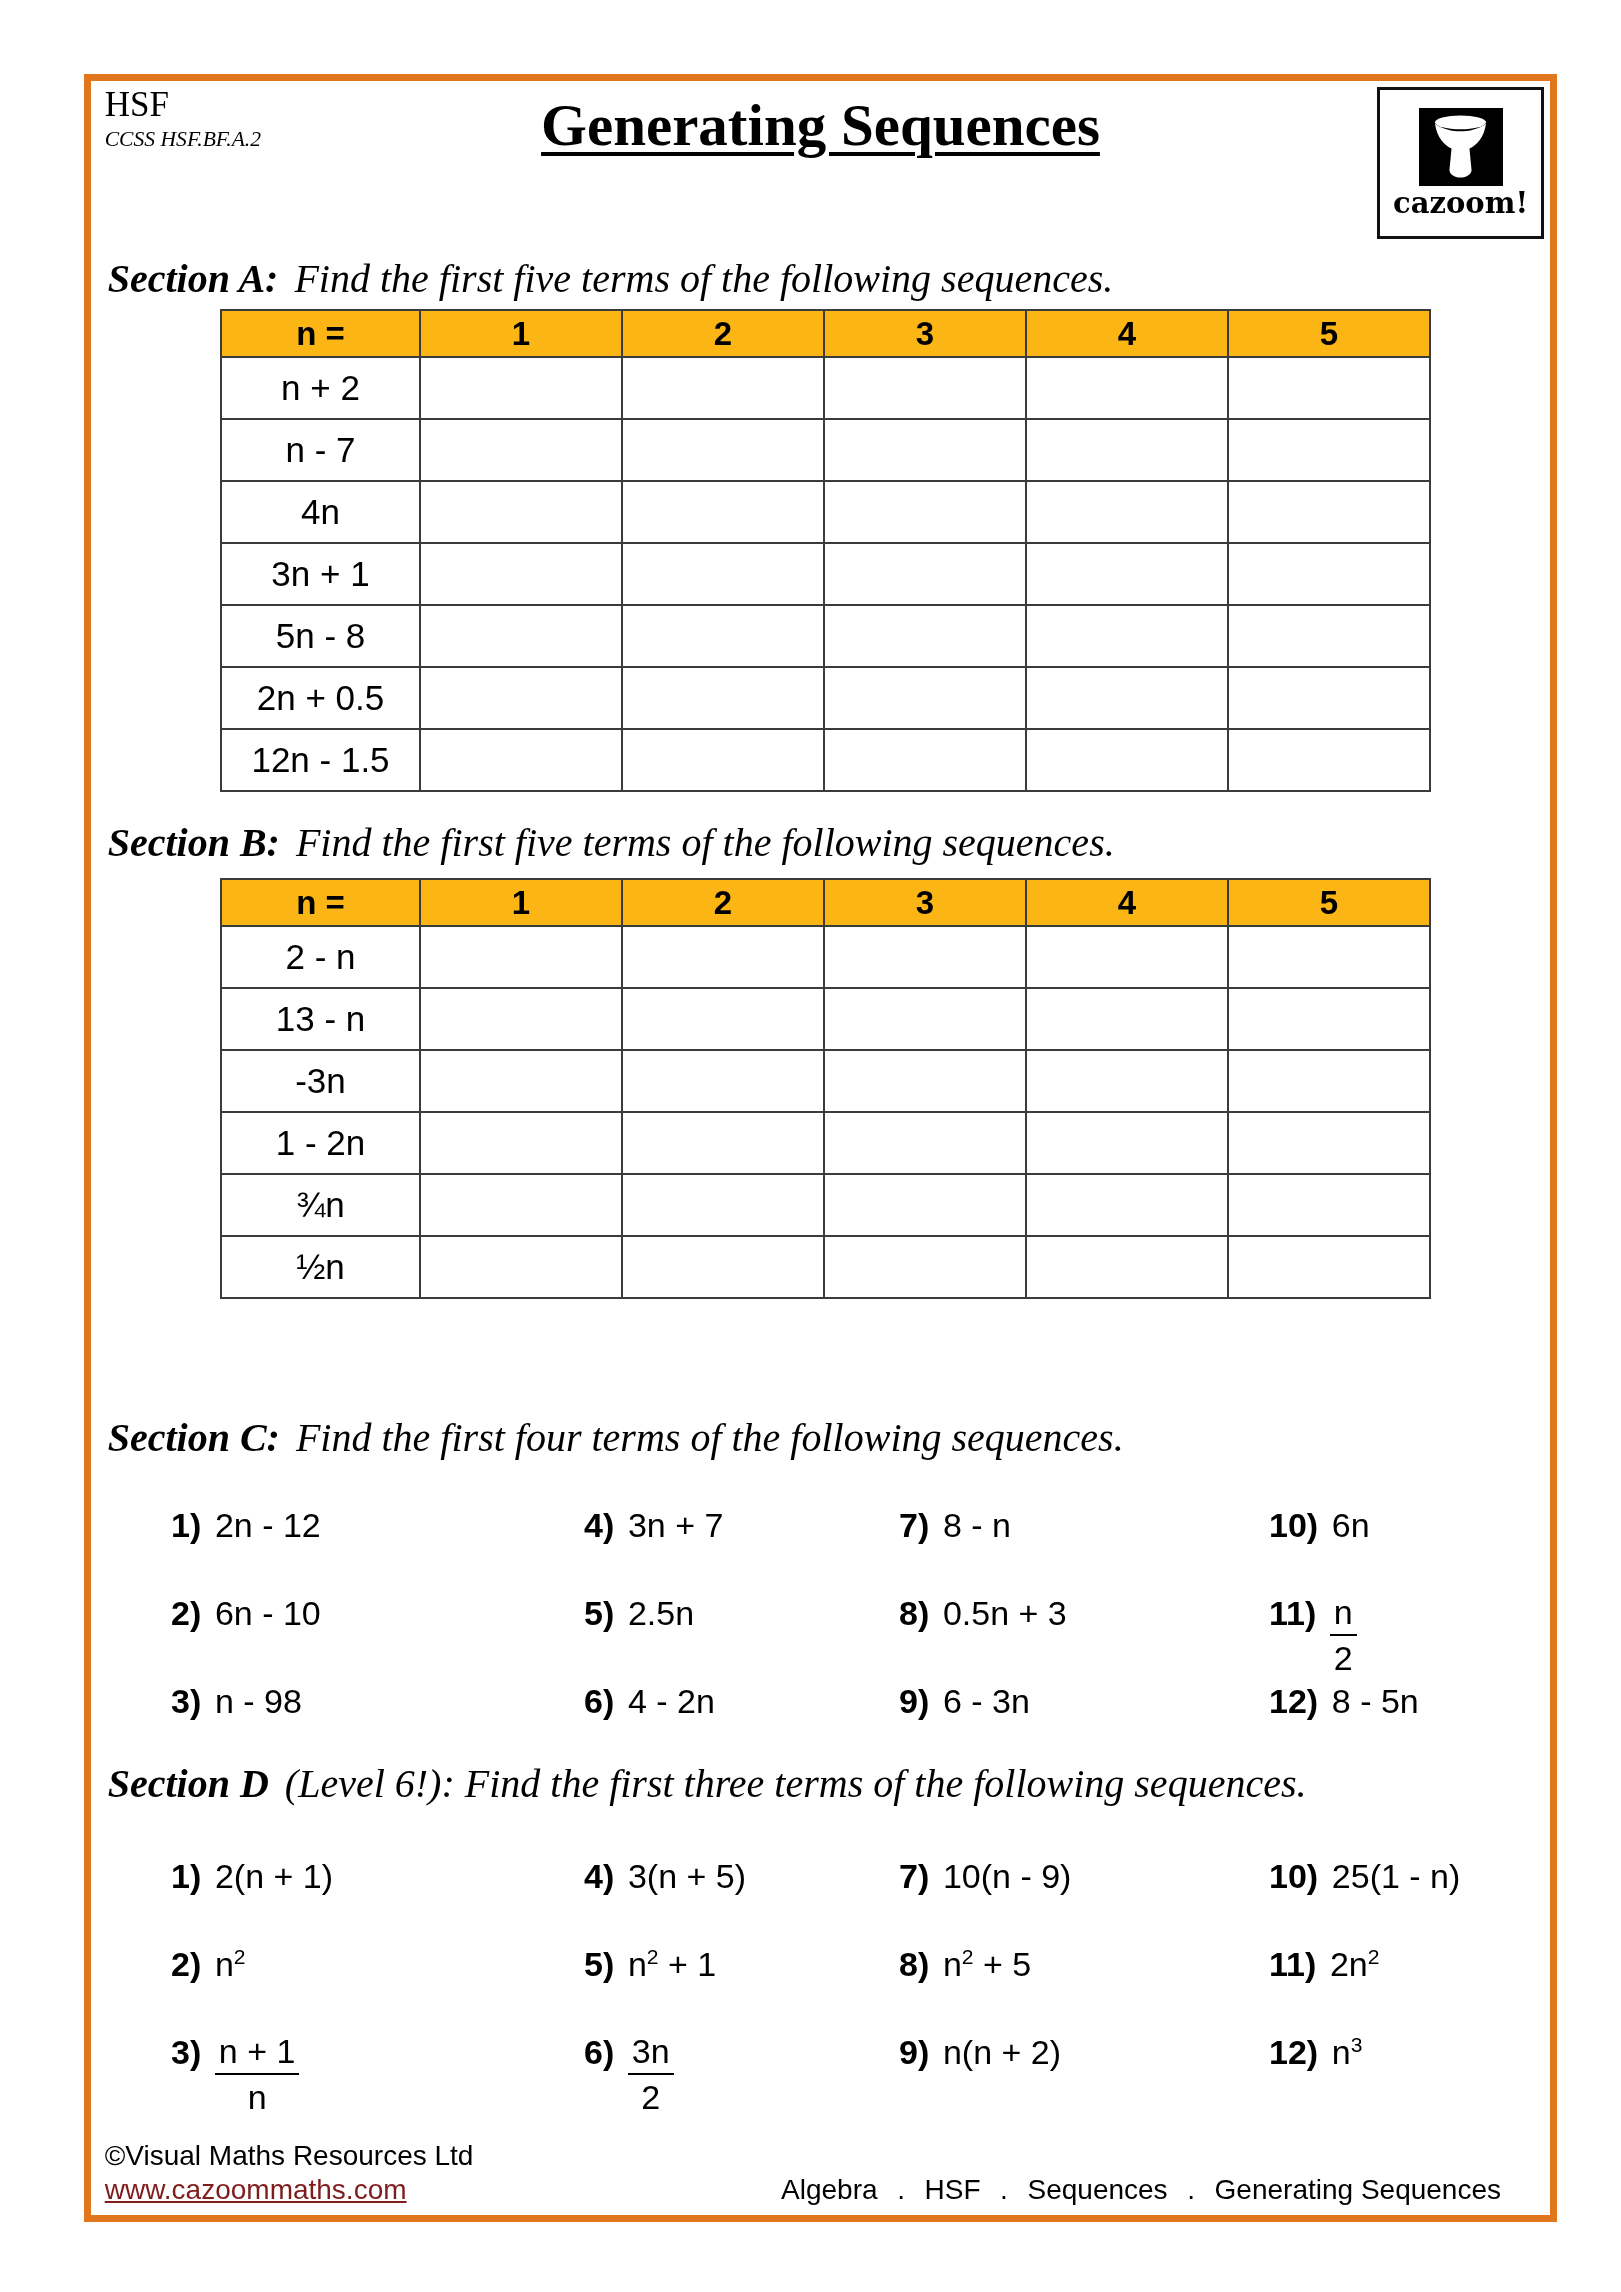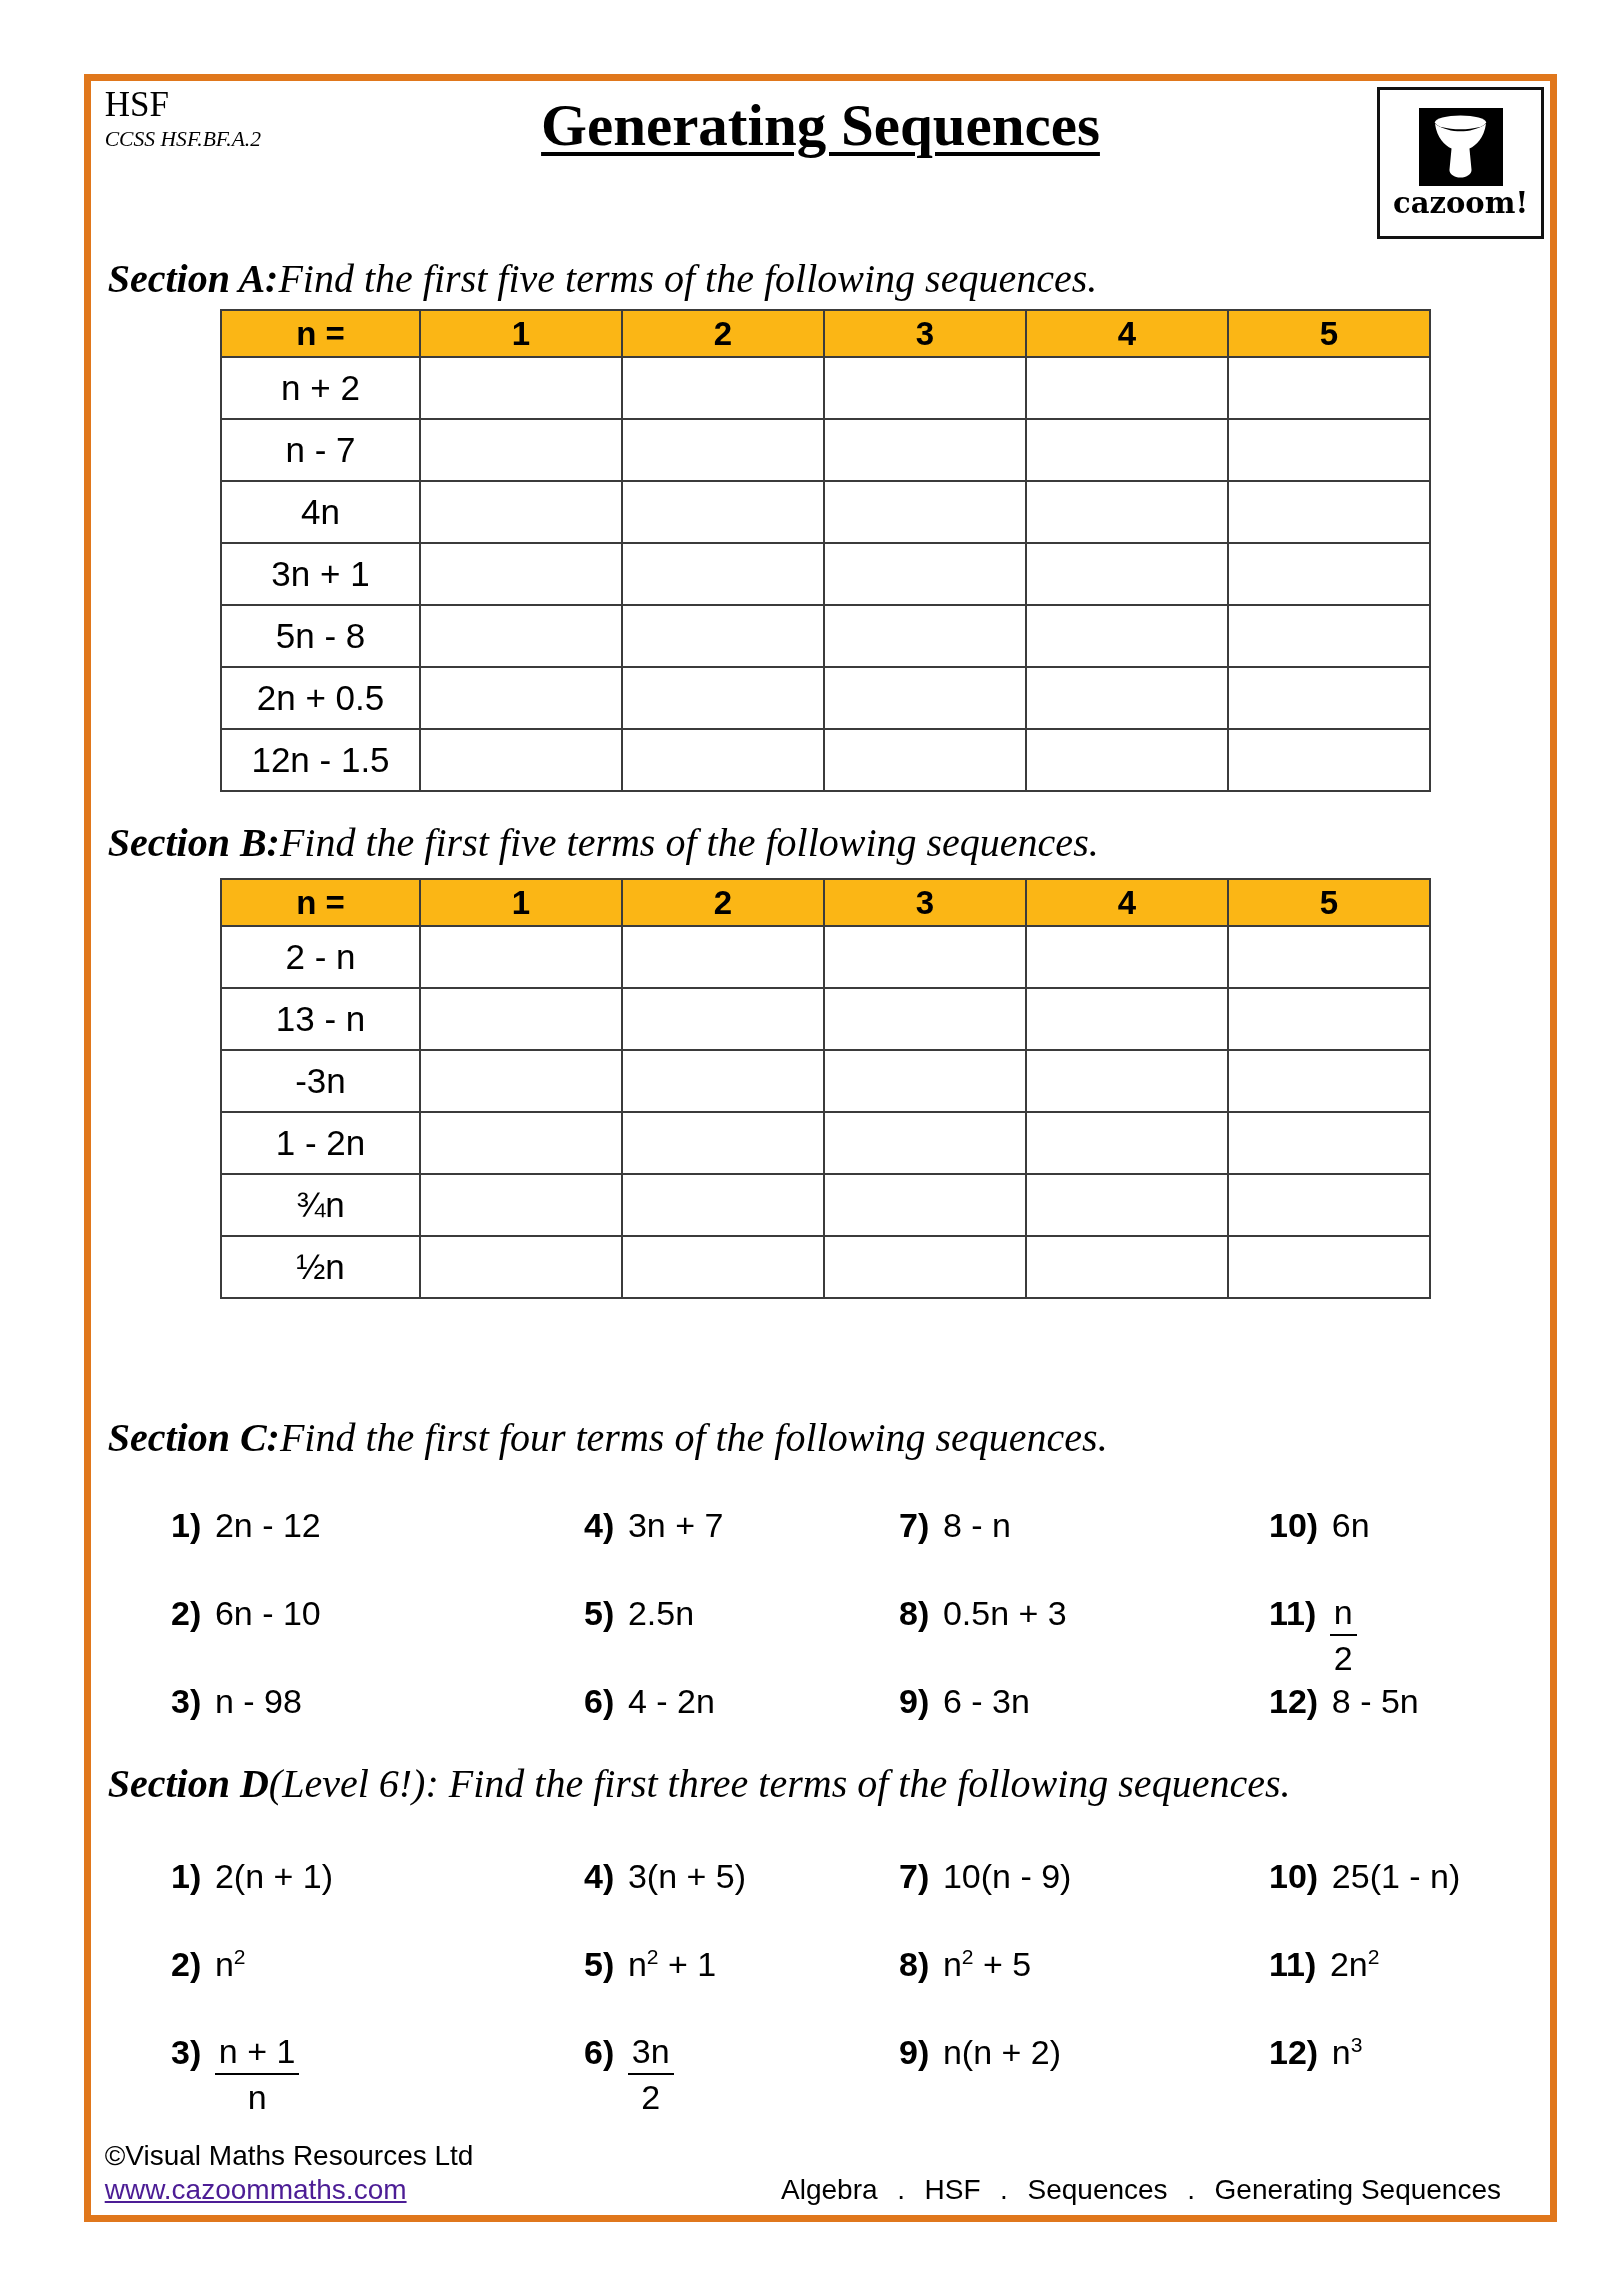--- a/index.html
+++ b/index.html
@@ -28,21 +28,21 @@
     align-items:center; justify-content:center;
   }
   .logo-drum-box { width:84px; height:78px; background:#000; display:flex; align-items:center; justify-content:center; }
   .logo-drum-box svg { width:73px; height:69px; display:block; }
   .logo-text { font-family:"DejaVu Serif", serif; font-weight:bold; font-size:29px; line-height:1; margin-top:2.9px; }
   
   .sec-head {
     position:absolute; left:16.7px; white-space:nowrap;
     font-family:"Liberation Serif", serif; font-style:italic; font-size:40px;
   }
-  .sec-label { font-weight:bold; margin-right:0; }
+  .sec-label { font-weight:bold; margin-right:16px; }
   
   .seq-table {
     position:absolute; left:129px; width:1209px; border-collapse:collapse;
     border:2.9px solid #3B3B3B; table-layout:fixed;
   }
   .seq-table col.col-rule { width:199px; }
   .seq-table col.col-ans  { width:202px; }
   .seq-table th {
     background:#FBB615; height:47px; font-weight:bold; font-size:33px;
     border:2px solid #3B3B3B; text-align:center; vertical-align:middle;
@@ -63,21 +63,21 @@
   .frac { display:inline-block; text-align:center; vertical-align:top; line-height:1.2; }
   .frac .ftop { display:block; border-bottom:2.9px solid #000; padding:0 3.9px 1px; }
   .frac .fbot { display:block; padding-top:2px; }
   
   .footer {
     position:absolute; left:13.7px; right:49px; top:2058px;
     display:flex; justify-content:space-between; align-items:flex-end;
     font-size:28px;
   }
   .footer-left { line-height:1.2; }
-  .site-link { color:#4c1d95; text-decoration:underline; }
+  .site-link { color:#7f1d1d; text-decoration:underline; }
   .breadcrumb { white-space:nowrap; }
   .breadcrumb .sep { display:inline-block; margin:0 19.6px; }
 </style>
 </head>
 <body>
 
 <div class="page">
   <div class="frame">
 
     <div class="brand">

